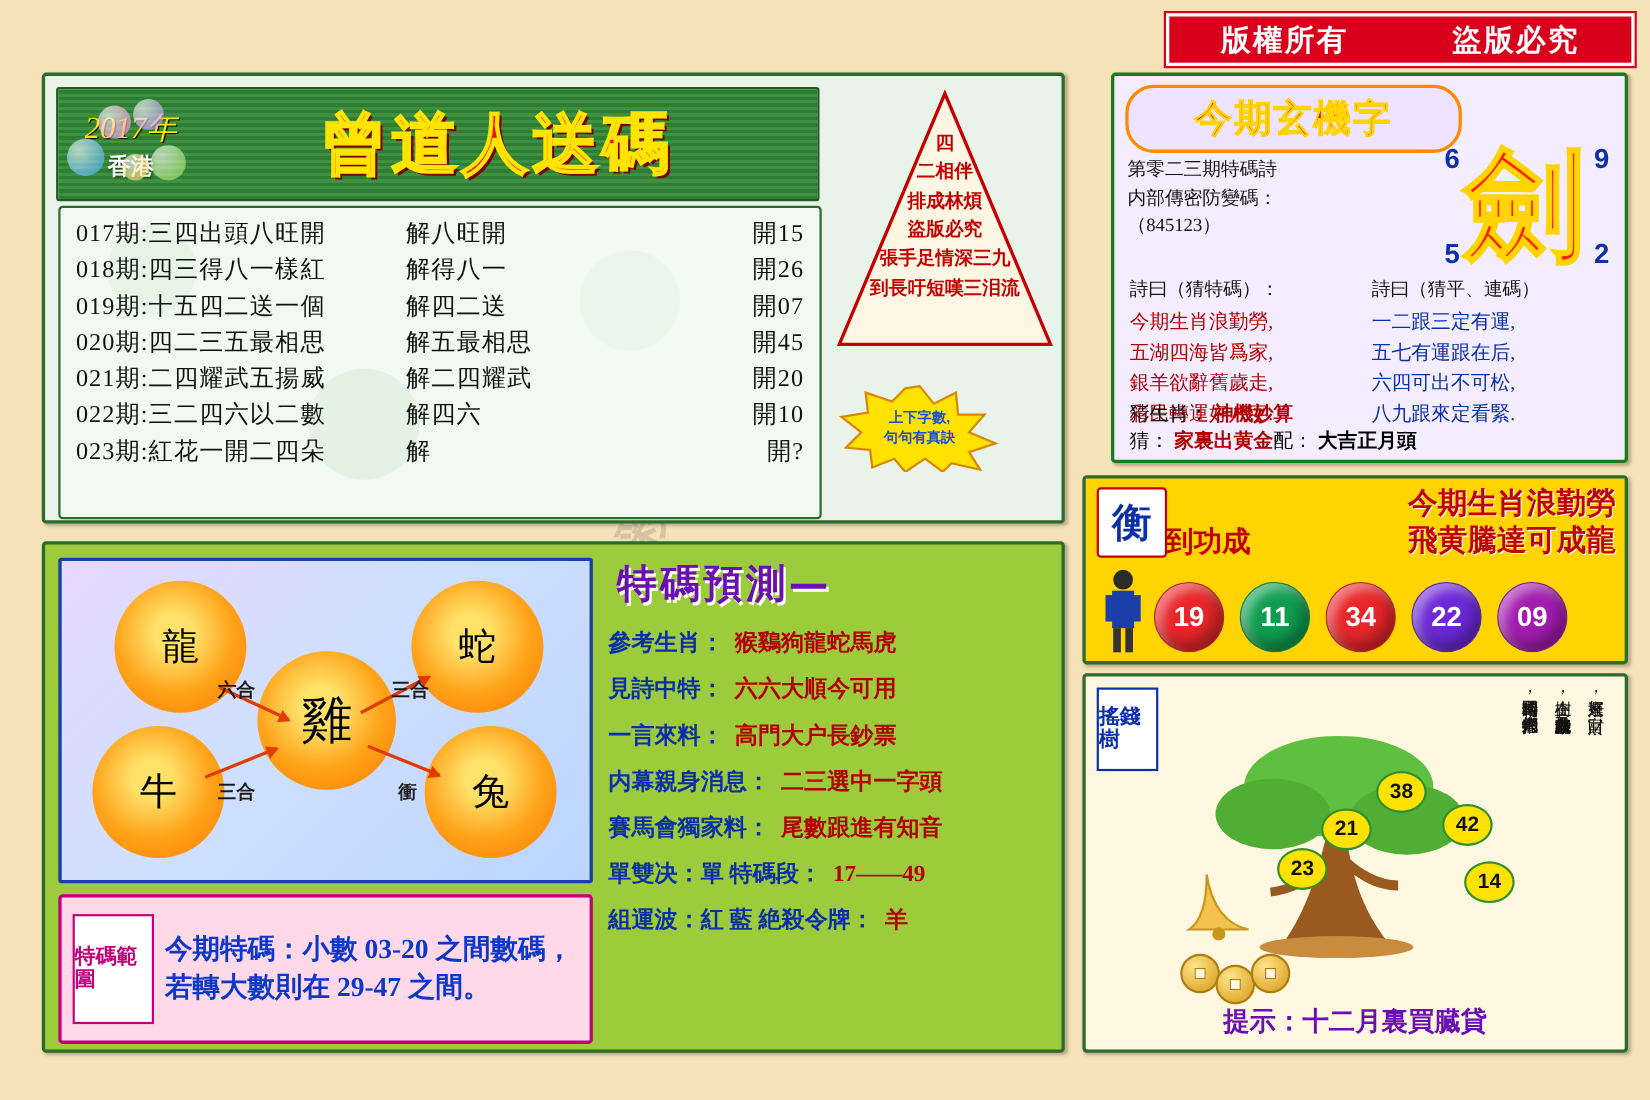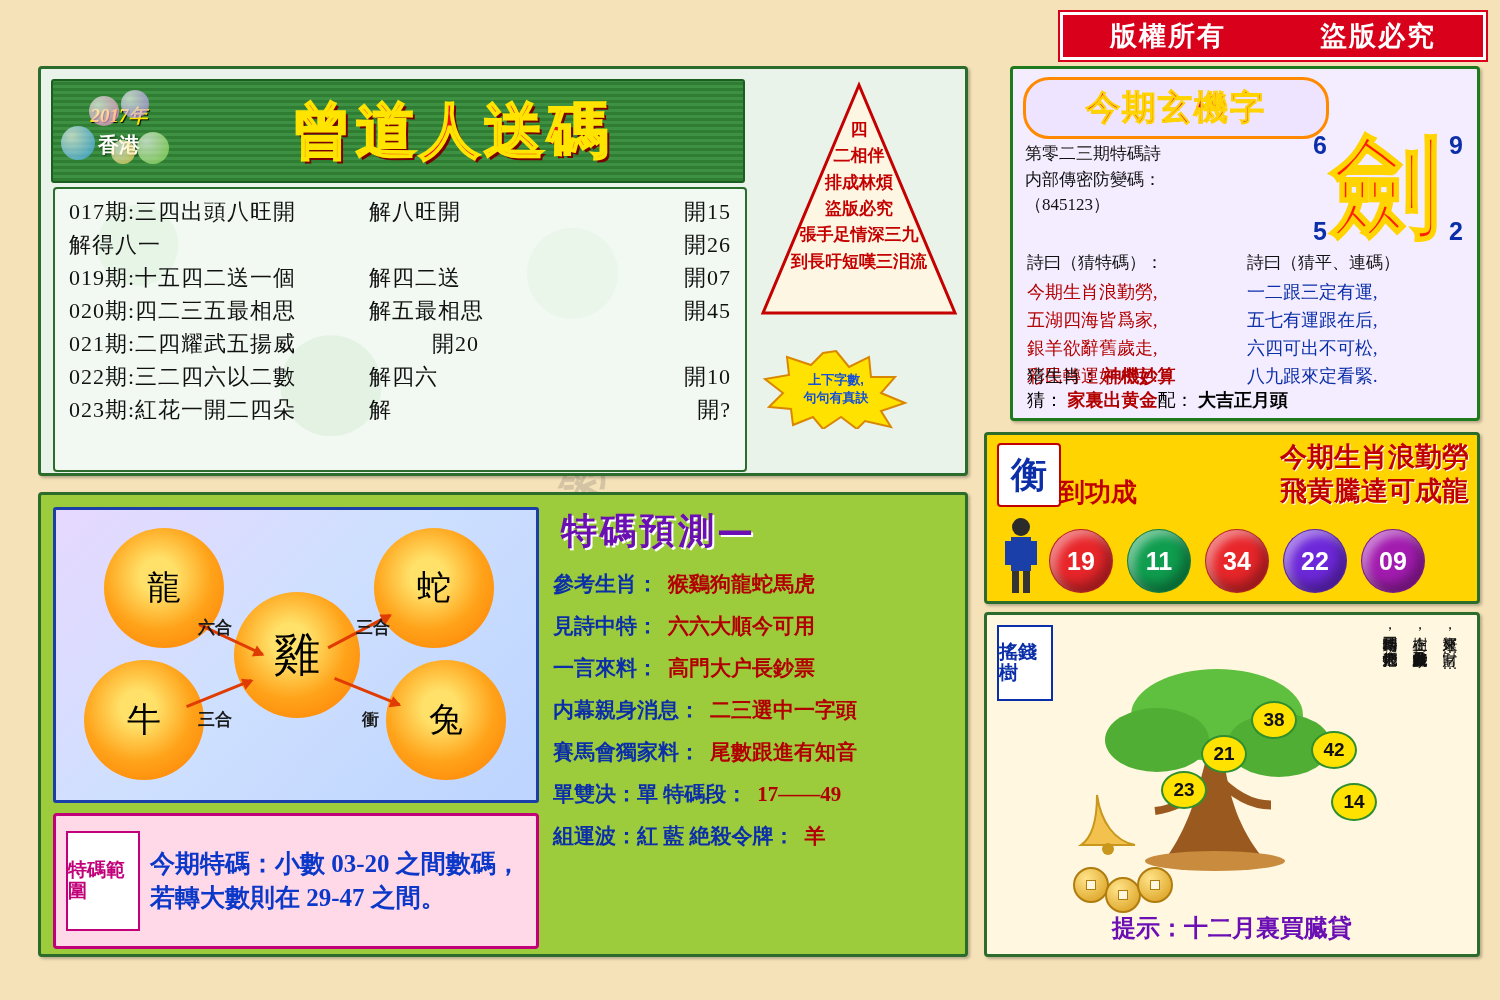--- a/index.html
+++ b/index.html
@@ -34,21 +34,21 @@
     position:absolute;left:10px;top:10px;width:690px;height:100px;
     background:repeating-linear-gradient(0deg,#2f7d32 0 3px,#3e9142 3px 6px);
     border:2px solid #1c5e20;border-radius:3px;
     display:flex;align-items:center;
   }
   .year-badge{
     width:120px;height:86px;margin-left:6px;position:relative;
     display:flex;flex-direction:column;align-items:center;justify-content:center;
   }
   .year-badge .yr{
-    color:#ffe600;font-style:italic;font-weight:bold;font-size:19px;
+    color:#ffe600;font-style:italic;font-weight:normal;font-size:28px;
     text-shadow:1px 1px 1px #000;
     font-family:"Liberation Serif",serif;
   }
   .year-badge .hk{
     color:#fff;font-weight:bold;font-size:21px;margin-top:2px;
     text-shadow:1px 1px 2px #0a3d0a;
   }
   .bubbles{position:absolute;inset:0;}
   .bubbles i{position:absolute;border-radius:50%;opacity:.65;display:block;}
   .b1{width:34px;height:34px;left:2px;top:38px;background:radial-gradient(circle at 30% 30%,#fff,#29a3ff);}
@@ -357,35 +357,37 @@
       </div>
     </div>
 
     <div class="list-box">
       <div class="list-row">
         <span class="c1">017期:三四出頭八旺開</span>
         <span class="c2">解八旺開</span>
         <span class="c3"><span>開</span><span class="num">15</span></span>
       </div>
       <div class="list-row">
+        <span class="c1">018期:四三得八一樣紅</span>
         <span class="c2">解得八一</span>
         <span class="c3"><span>開</span><span class="num">26</span></span>
       </div>
       <div class="list-row">
         <span class="c1">019期:十五四二送一個</span>
         <span class="c2">解四二送</span>
         <span class="c3"><span>開</span><span class="num">07</span></span>
       </div>
       <div class="list-row">
         <span class="c1">020期:四二三五最相思</span>
         <span class="c2">解五最相思</span>
         <span class="c3"><span>開</span><span class="num">45</span></span>
       </div>
       <div class="list-row">
         <span class="c1">021期:二四耀武五揚威</span>
+        <span class="c2">解二四耀武</span>
         <span class="c3"><span>開</span><span class="num">20</span></span>
       </div>
       <div class="list-row">
         <span class="c1">022期:三二四六以二數</span>
         <span class="c2">解四六</span>
         <span class="c3"><span>開</span><span class="num">10</span></span>
       </div>
       <div class="list-row">
         <span class="c1">023期:紅花一開二四朵</span>
         <span class="c2">解</span>

